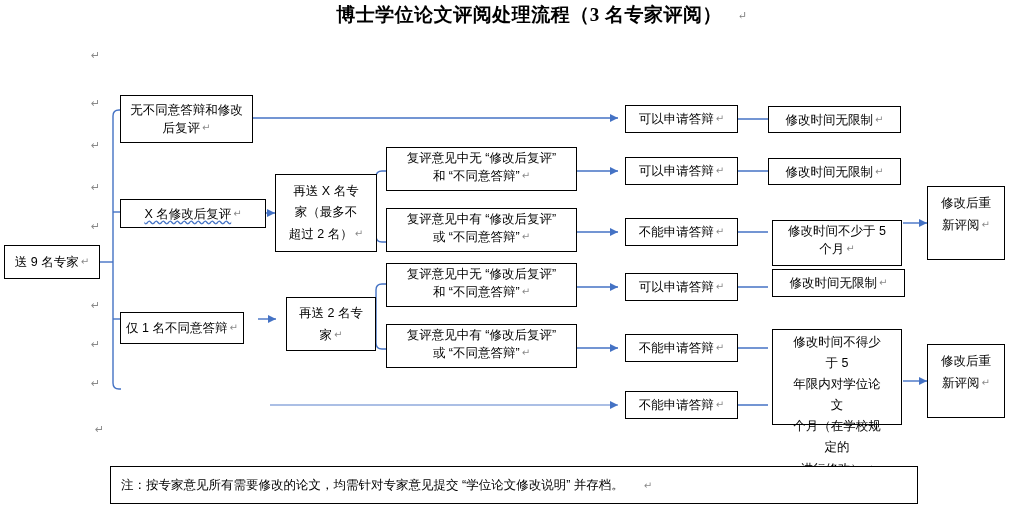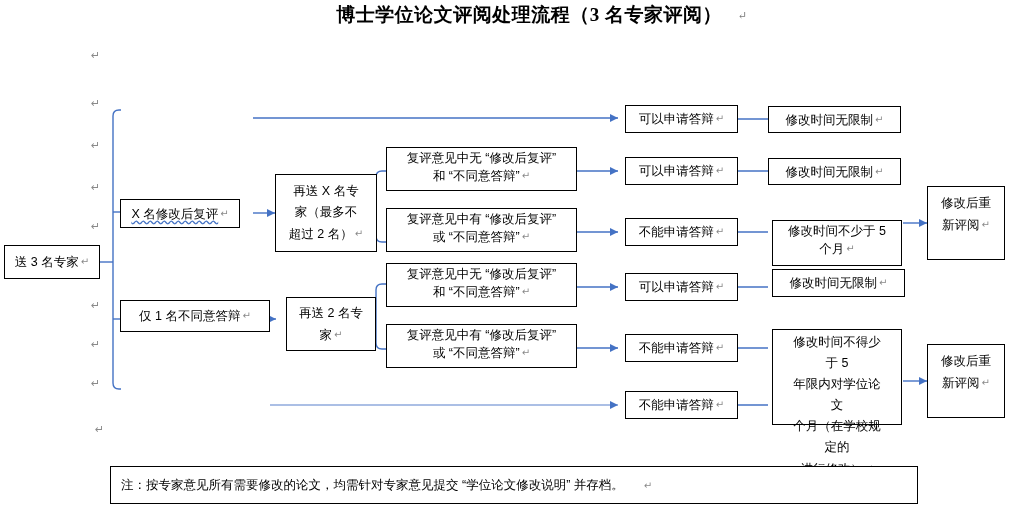--- a/index.html
+++ b/index.html
@@ -115,29 +115,35 @@
       <path d="M768,287 L625,287" marker-end="url(#ah)"></path>
       <path d="M768,348 L625,348" marker-end="url(#ah)"></path>
       <path d="M768,405 L625,405" marker-end="url(#ah)"></path>
 
       <path d="M903,223 L927,223" marker-end="url(#ah)"></path>
       <path d="M903,381 L927,381" marker-end="url(#ah)"></path>
     </g>
   </svg>
 
   <div class="box ctr" style="left:4px;top:245px;width:96px;height:34px;">
-    <div class="inner"><span>送 3 名专家</span><span class="pmark">↵</span></div>
-  </div>
-
-
-  <div class="box ctr" style="left:120px;top:199px;width:120px;height:29px;">
+    <div class="inner"><span>送 9 名专家</span><span class="pmark">↵</span></div>
+  </div>
+
+  <div class="box ctr" style="left:120px;top:95px;width:133px;height:48px;">
+    <div class="inner">
+      <div>无不同意答辩和修改</div>
+      <div><span>后复评</span><span class="pmark">↵</span></div>
+    </div>
+  </div>
+
+  <div class="box ctr" style="left:120px;top:199px;width:146px;height:29px;">
     <div class="inner"><span class="sq-blue">X 名修改后复评</span><span class="pmark">↵</span></div>
   </div>
 
-  <div class="box ctr" style="left:120px;top:300px;width:150px;height:32px;">
+  <div class="box ctr" style="left:120px;top:312px;width:124px;height:32px;">
     <div class="inner"><span>仅 1 名不同意答辩</span><span class="pmark">↵</span></div>
   </div>
 
 
   <div class="box ctr" style="left:275px;top:174px;width:102px;height:78px;line-height:21px;">
     <div class="inner">
       <div>再送 X 名专</div>
       <div>家（最多不</div>
       <div><span>超过 2 名）</span><span class="pmark">↵</span></div>
     </div>

